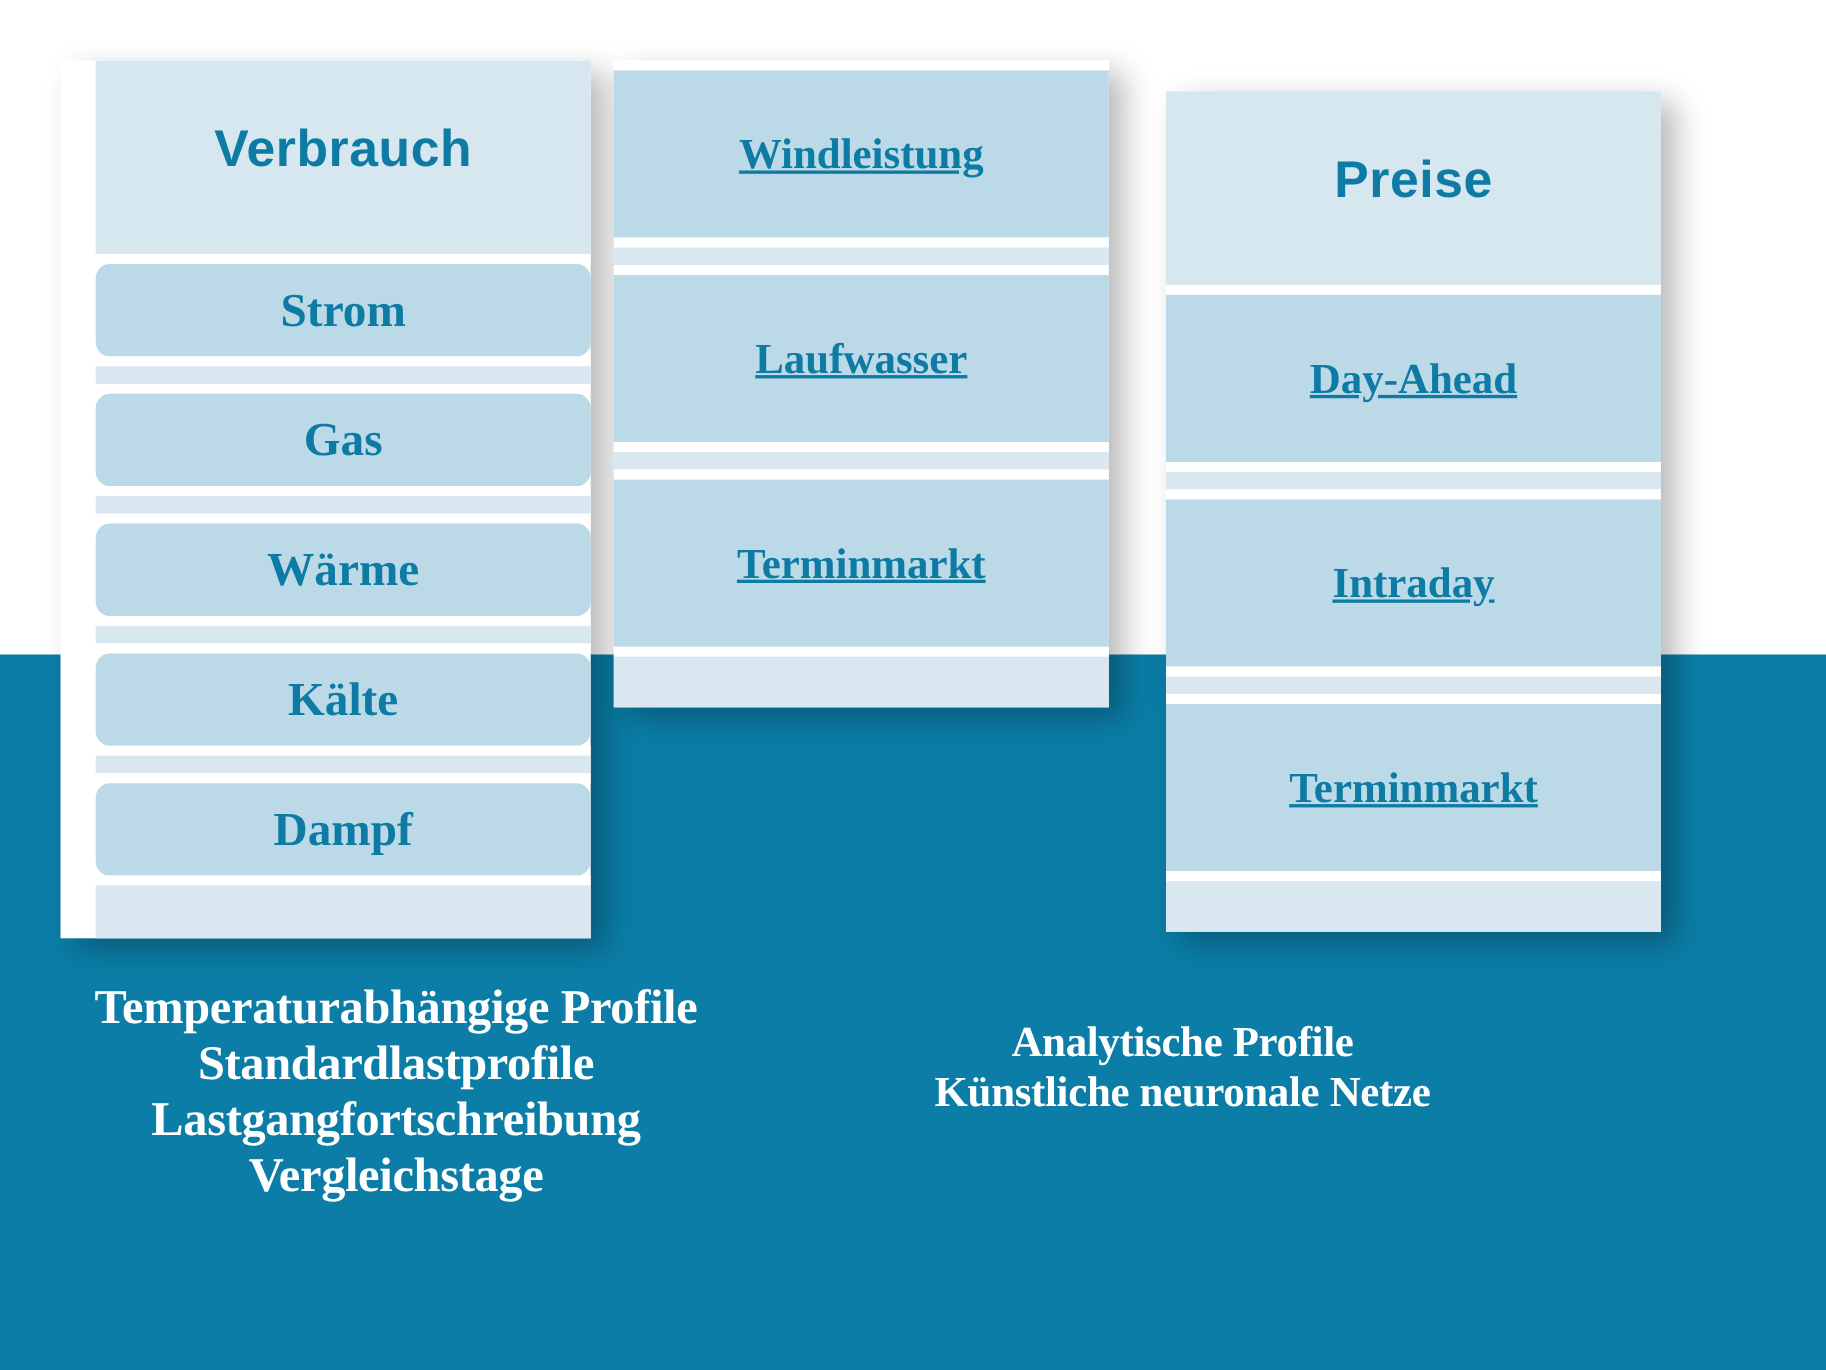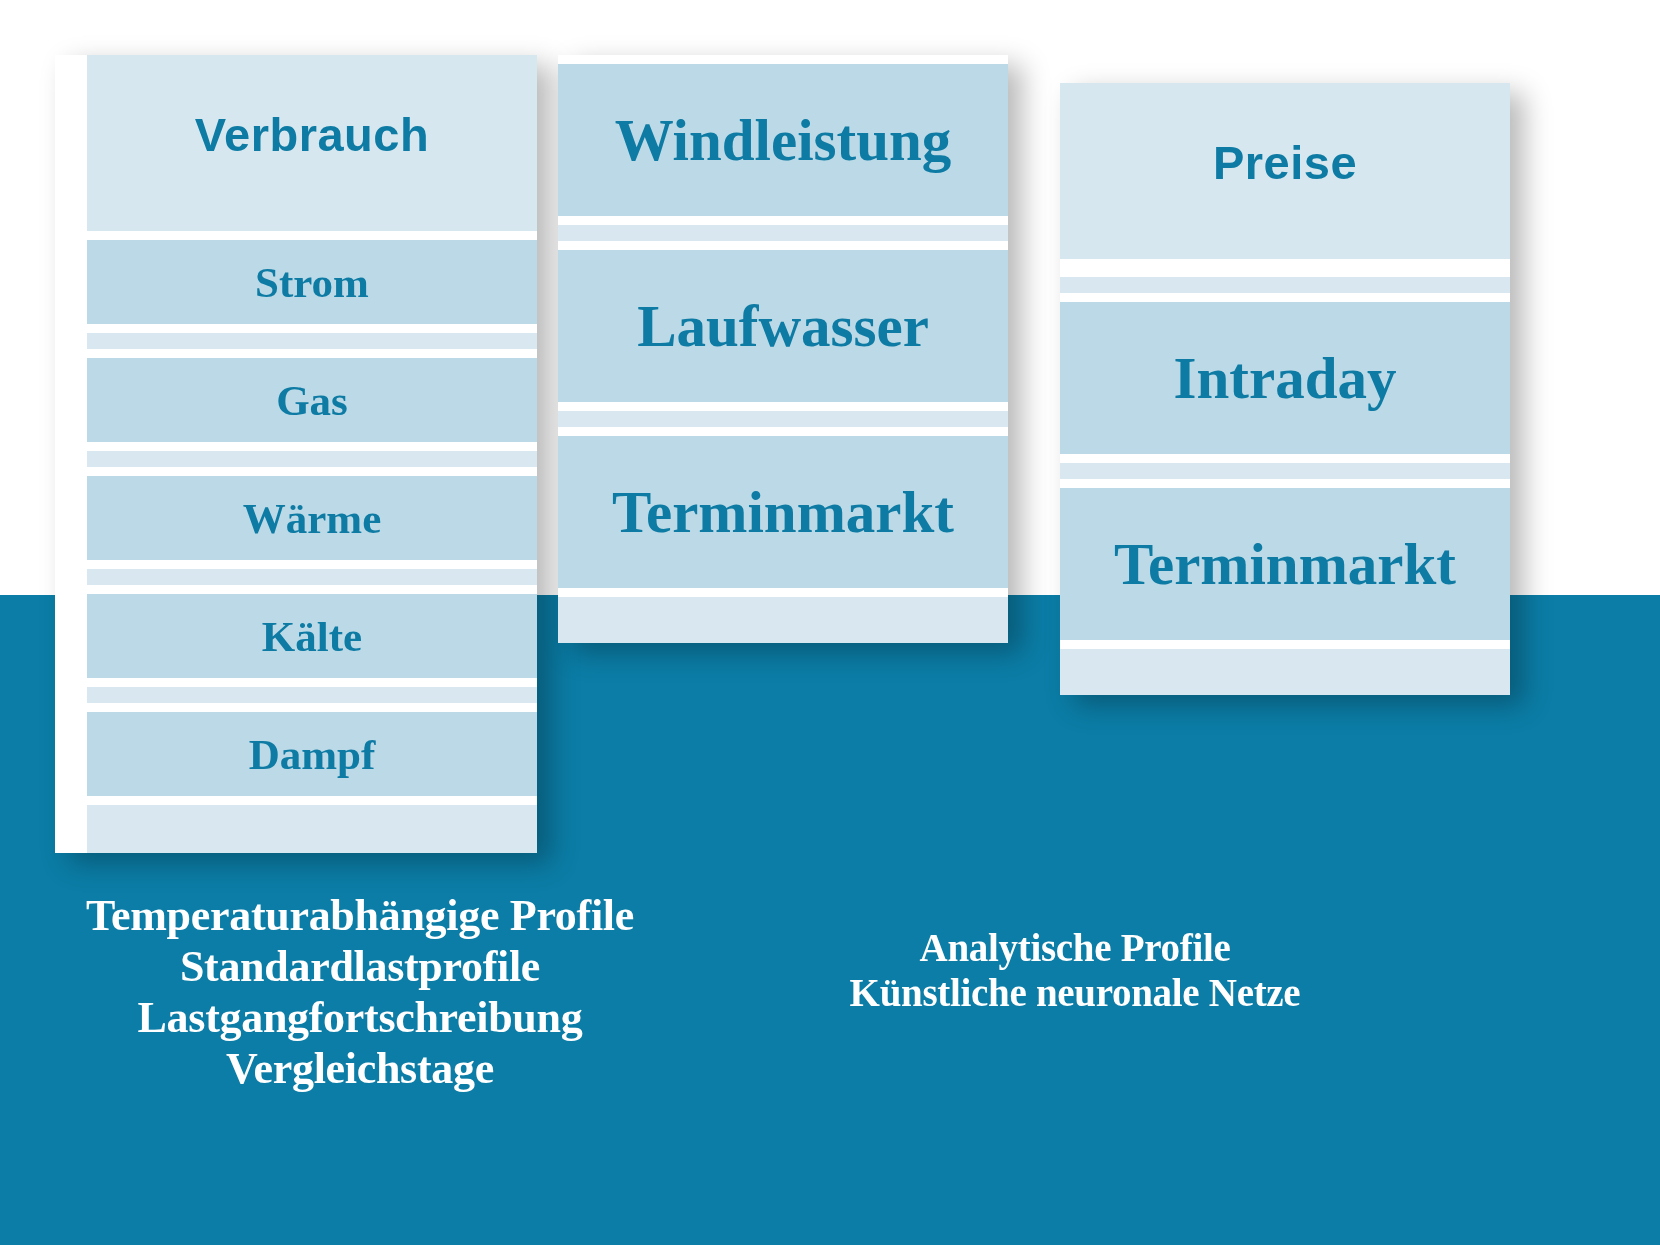--- a/index.html
+++ b/index.html
@@ -54,25 +54,25 @@
   }
   .row-text{
     font-family:"Liberation Serif", serif;
     font-weight:bold;
     color:#0d7ba4;
     font-size:44px;
     line-height:1;
   }
 
   
-  #card-0 .row{height:84px;}
+  #card-0 .row{height:84px;border-radius:13px;}
   #card-0 .row-text{font-size:43px;}
   
   #card-1 .row,#card-2 .row{height:152px;}
-  #card-1 .row-text,#card-2 .row-text{font-size:59px;}
+  #card-1 .row-text,#card-2 .row-text{font-size:39px;text-decoration:underline;}
 
   .tail{height:48px;background:#d9e8f0;}
   #card-1 .tail,#card-2 .tail{height:46px;}
 
   
   .caption{
     position:absolute;
     color:#ffffff;
     font-family:"Liberation Serif", serif;
     font-weight:bold;
@@ -155,20 +155,23 @@
       </div>
       <div class="sep-thin"></div>
       <div class="tail"></div>
     </div>
 
     <div class="card" id="card-2">
       <div class="card-head">
         <span class="card-head-text">Preise</span>
       </div>
       <div class="sep-thin"></div>
+      <div class="row">
+        <span class="row-text">Day-Ahead</span>
+      </div>
       <div class="sep-thin"></div>
       <div class="sep-tint"></div>
       <div class="sep-thin"></div>
       <div class="row">
         <span class="row-text">Intraday</span>
       </div>
       <div class="sep-thin"></div>
       <div class="sep-tint"></div>
       <div class="sep-thin"></div>
       <div class="row">

